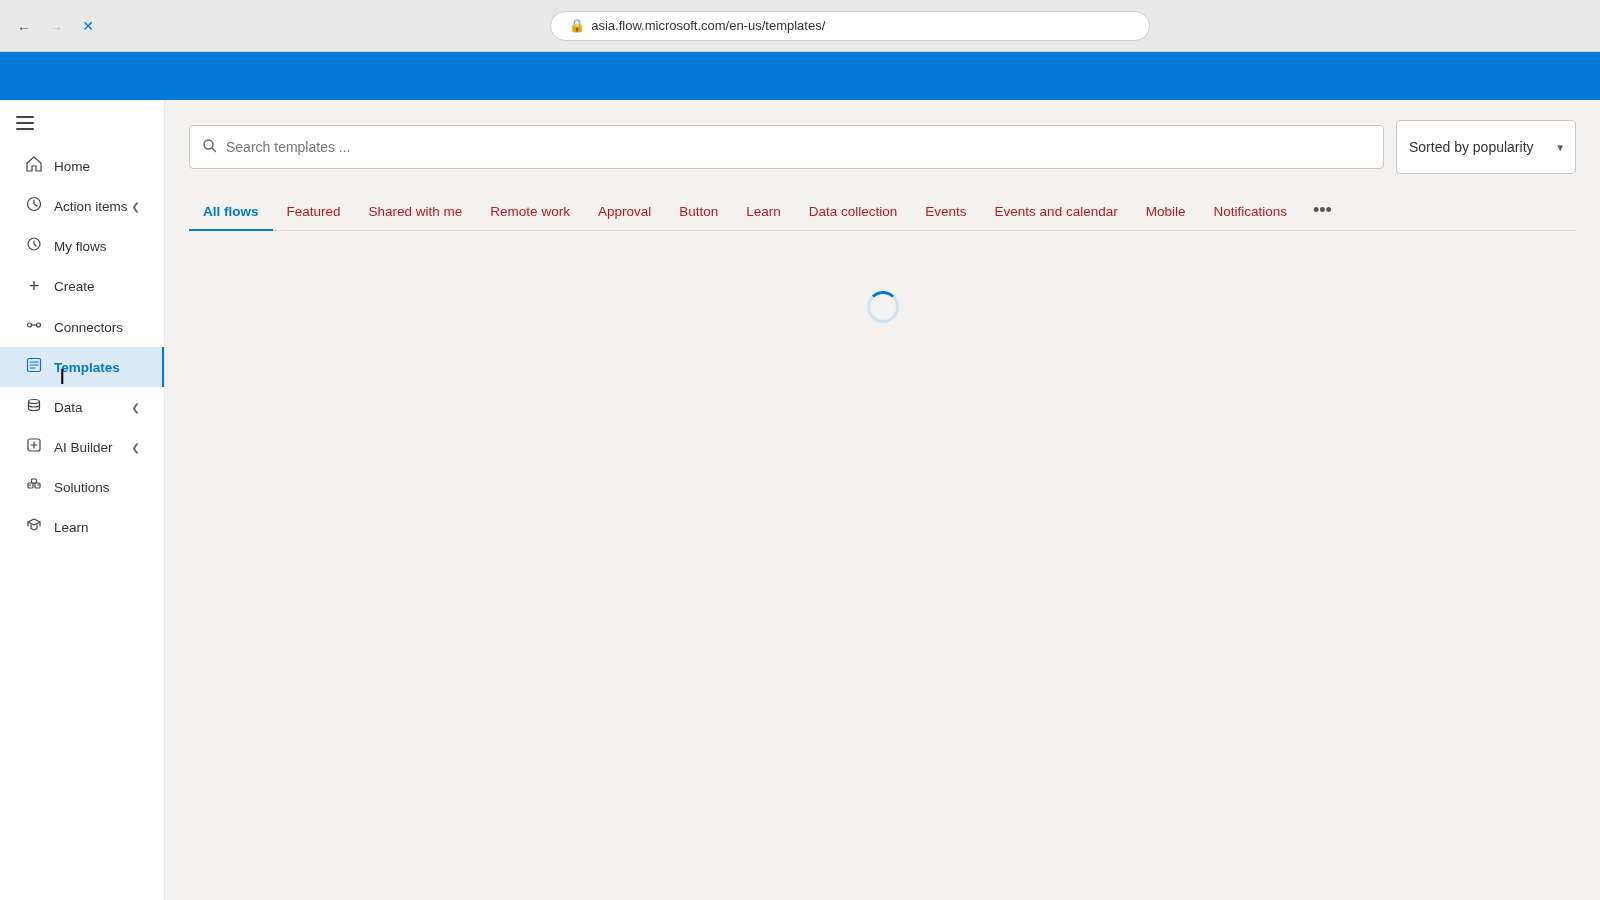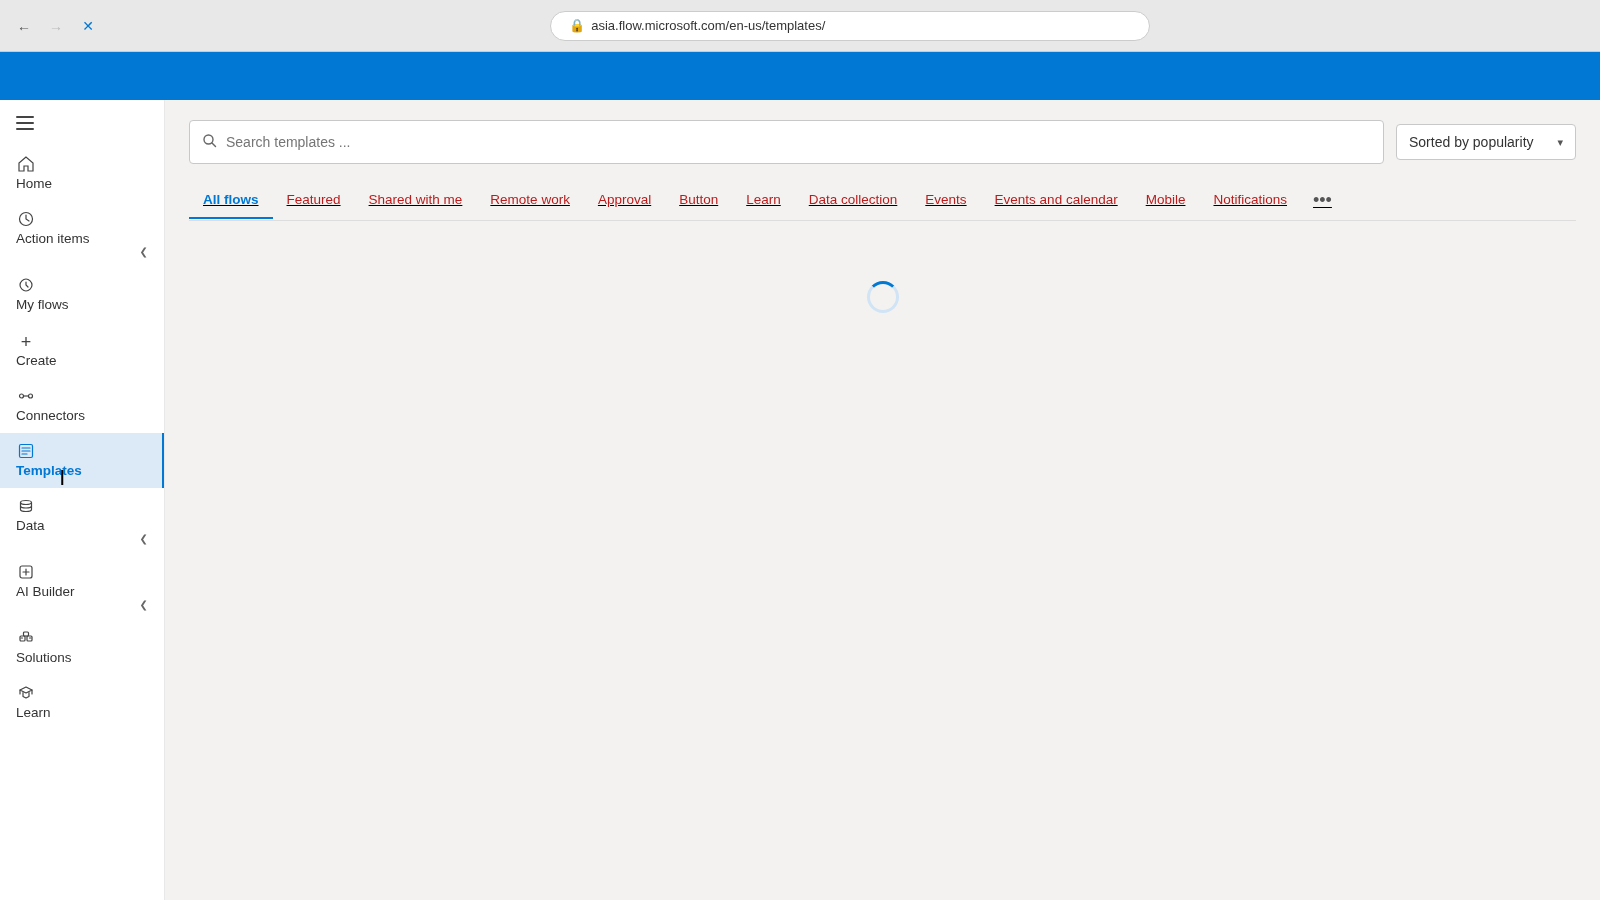--- a/index.html
+++ b/index.html
@@ -89,28 +89,27 @@
       justify-content: space-between;
     }
     .hamburger-icon span {
       display: block;
       height: 2px;
       background: #444;
       border-radius: 1px;
     }
     .sidebar-item {
       display: flex;
-      align-items: flex-start;
-      padding: 10px 16px;
+      align-items: center;
+      padding: 10px 24px;
       cursor: pointer;
       font-size: 13.5px;
       color: #333;
       position: relative;
       user-select: none;
-      flex-direction: column;
     }
     .sidebar-item.active {
       background: #dce9f7;
       color: #0078d4;
       font-weight: 600;
       border-right: 2px solid #0078d4;
     }
     .sidebar-item .item-icon {
       margin-right: 10px;
       font-size: 16px;
@@ -169,42 +168,41 @@
       flex: 1;
       background: transparent;
     }
     .sort-dropdown {
       display: flex;
       align-items: center;
       background: white;
       border: 1px solid #c8c8c8;
       border-radius: 4px;
       padding: 0 12px;
-      height: 36px;
+      height: 54px;
       gap: 8px;
       cursor: pointer;
       font-size: 14px;
       color: #333;
       min-width: 180px;
       white-space: nowrap;
     }
     .sort-dropdown .chevron-down {
       margin-left: auto;
       font-size: 11px;
       color: #555;
     }
 
     
     .tabs-row {
       display: flex;
-      align-items: center;
+      align-items: flex-end;
       border-bottom: 1px solid #ddd;
       margin-bottom: 0;
       gap: 0;
-      text-decoration: underline;
     }
     .tab {
       padding: 10px 14px;
       font-size: 13.5px;
       color: #b91c1c;
       cursor: pointer;
       border-bottom: 2px solid transparent;
       margin-bottom: -1px;
       white-space: nowrap;
     }

